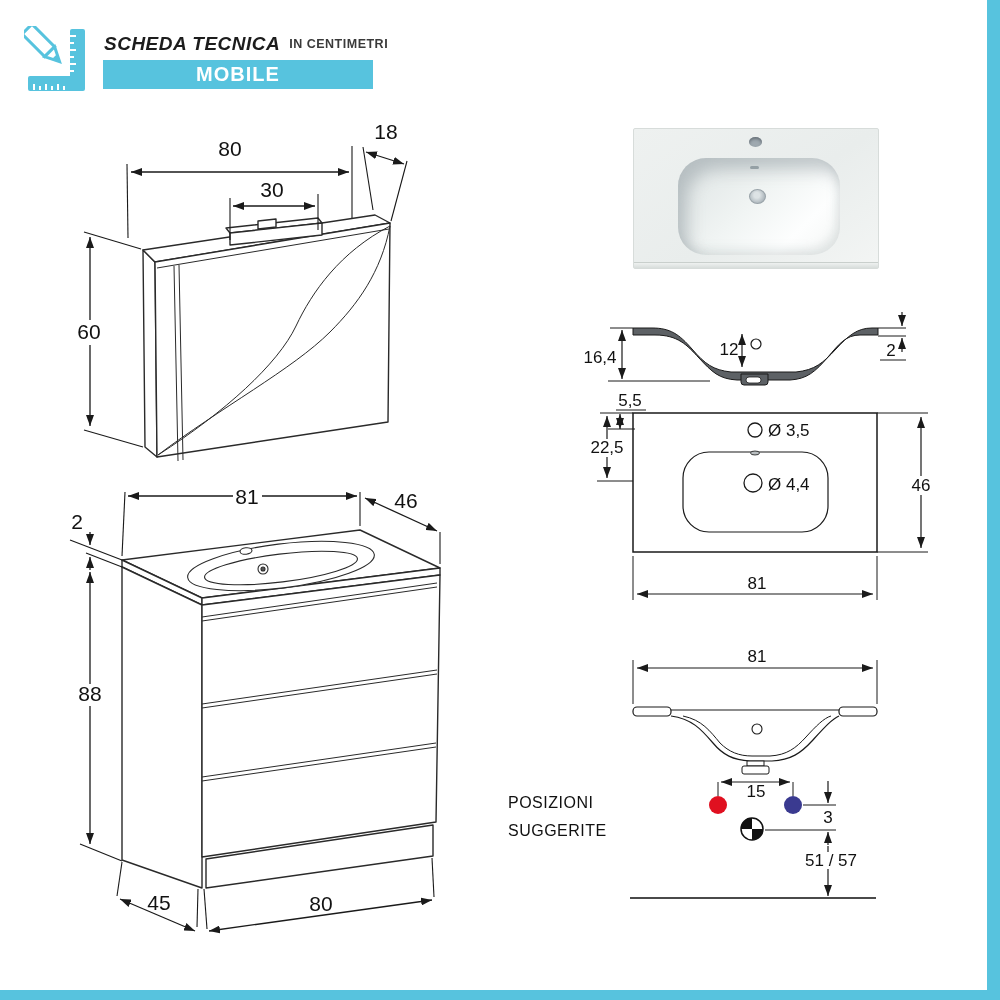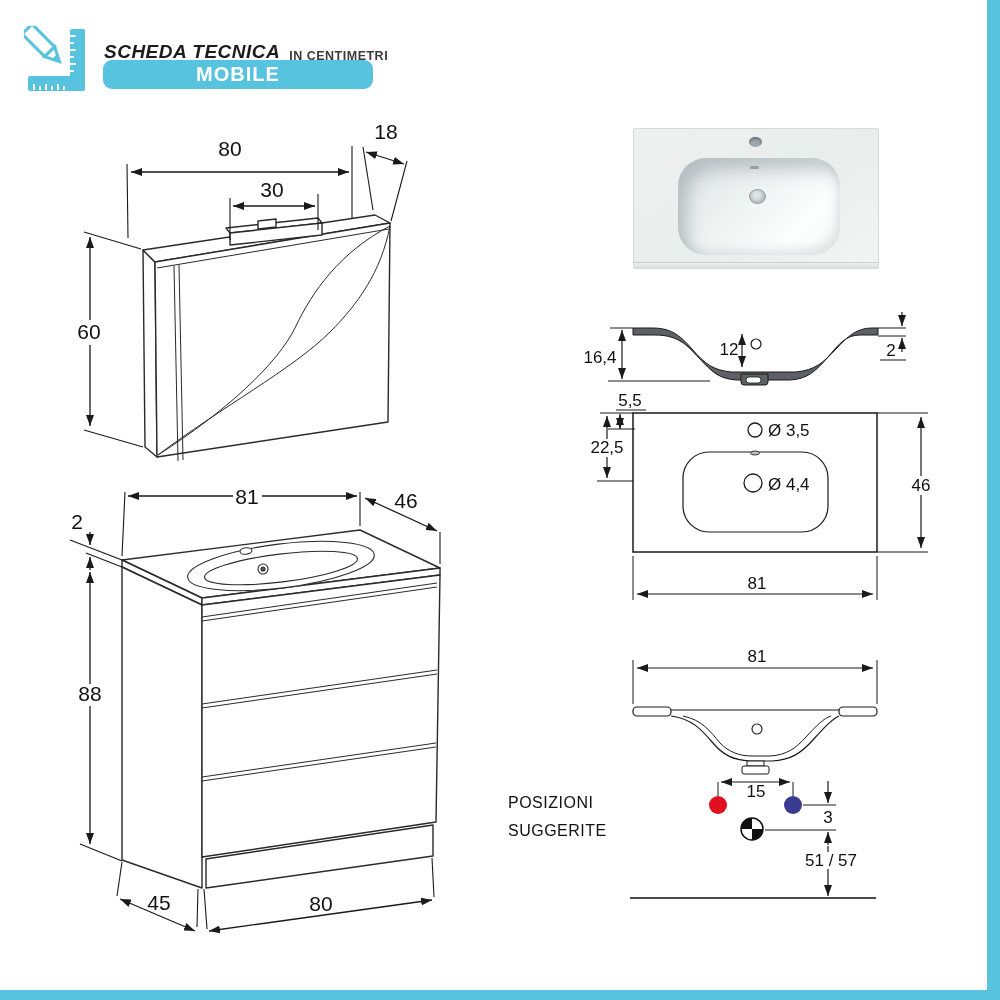--- a/index.html
+++ b/index.html
@@ -2,25 +2,25 @@
 <html style="--accent: #57C3DE; --hot: #E01020; --cold: #3A3A90;"><head>
 <meta charset="utf-8">
 <style>
   html,body{margin:0;padding:0;background:#fff;}
   .page{position:relative;width:1000px;height:1000px;background:#fff;overflow:hidden;
         font-family:"Liberation Sans",sans-serif;color:#1a1a1a;}
   .right-bar{position:absolute;top:0;right:0;width:13px;height:1000px;background:var(--accent);}
   .bottom-bar{position:absolute;left:0;bottom:0;width:1000px;height:10px;background:var(--accent);}
   .header{position:absolute;left:0;top:0;width:480px;height:110px;}
   .logo{position:absolute;left:24px;top:26px;}
-  .title-row{position:absolute;left:104px;top:41px;display:flex;align-items:flex-end;white-space:nowrap;}
+  .title-row{position:absolute;left:104px;top:33px;display:flex;align-items:center;white-space:nowrap;}
   .title{font-size:19px;font-weight:bold;font-style:italic;color:#1c1c1c;letter-spacing:.5px;}
   .subtitle{font-size:12.5px;font-weight:600;color:#3a3a3a;margin-left:9px;letter-spacing:.5px;}
   .banner{position:absolute;left:103px;top:60px;width:270px;height:29px;background:var(--accent);
-          color:#fff;font-size:20px;font-weight:bold;letter-spacing:1px;text-align:center;line-height:29px;border-radius:9px;}
+          color:#fff;font-size:20px;font-weight:bold;letter-spacing:1px;text-align:center;line-height:29px;}
   
   .render{position:absolute;left:633px;top:128px;width:244px;height:139px;
           background:linear-gradient(145deg,#eef1f0 0%,#e9edec 55%,#f3f5f4 100%);
           border:1px solid #d7dcda;border-radius:2px;}
   .render .bowl{position:absolute;left:44px;top:29px;width:162px;height:97px;border-radius:28px;
           background:linear-gradient(135deg,#dce2e2 0%,#f0f4f3 45%,#fdfefe 75%,#f4f6f5 100%);
           box-shadow:inset 10px 12px 16px rgba(135,147,152,.45), inset -4px -6px 10px rgba(168,178,181,.28);}
   .render .tap-hole{position:absolute;left:115px;top:8px;width:13px;height:10px;border-radius:50%;
           background:#9fa9b0;box-shadow:inset 0 2px 3px rgba(60,70,76,.55);}
   .render .overflow-dash{position:absolute;left:116px;top:37px;width:9px;height:3px;border-radius:2px;

